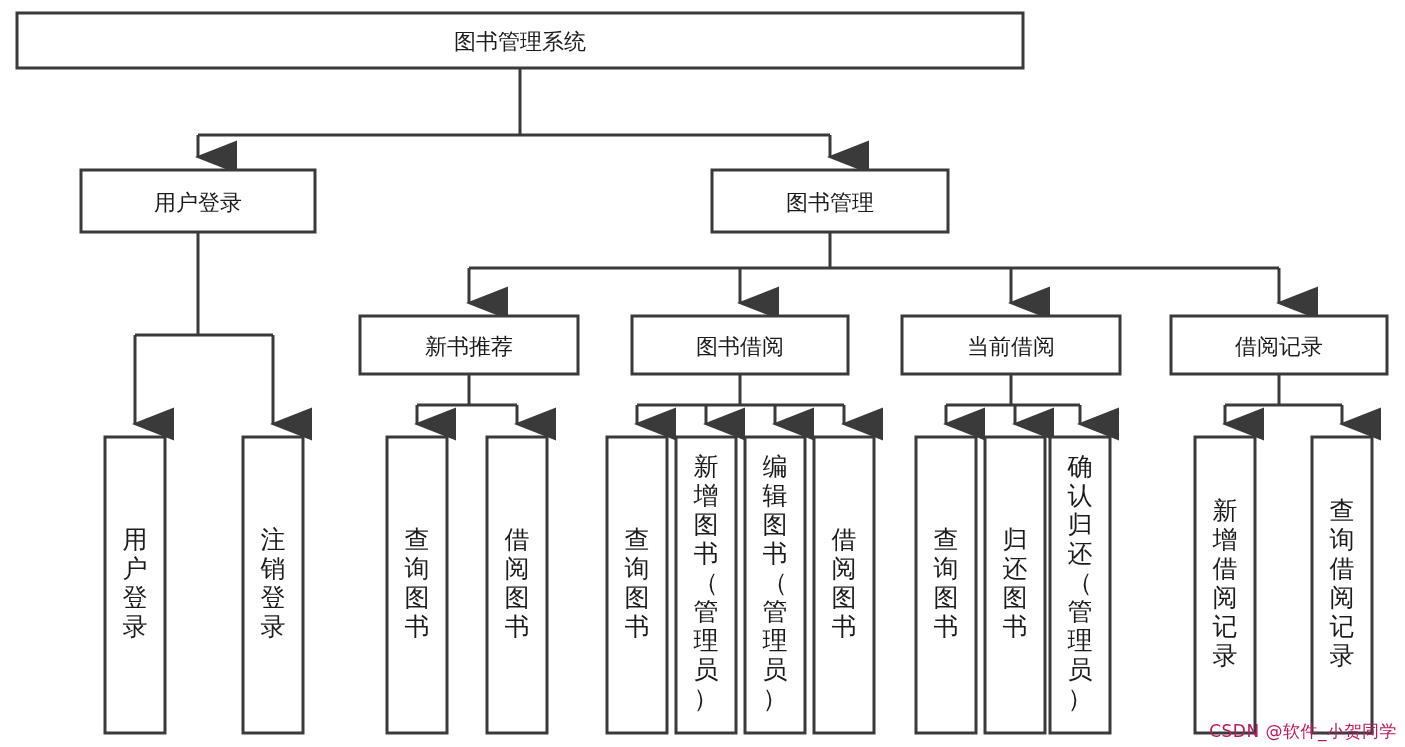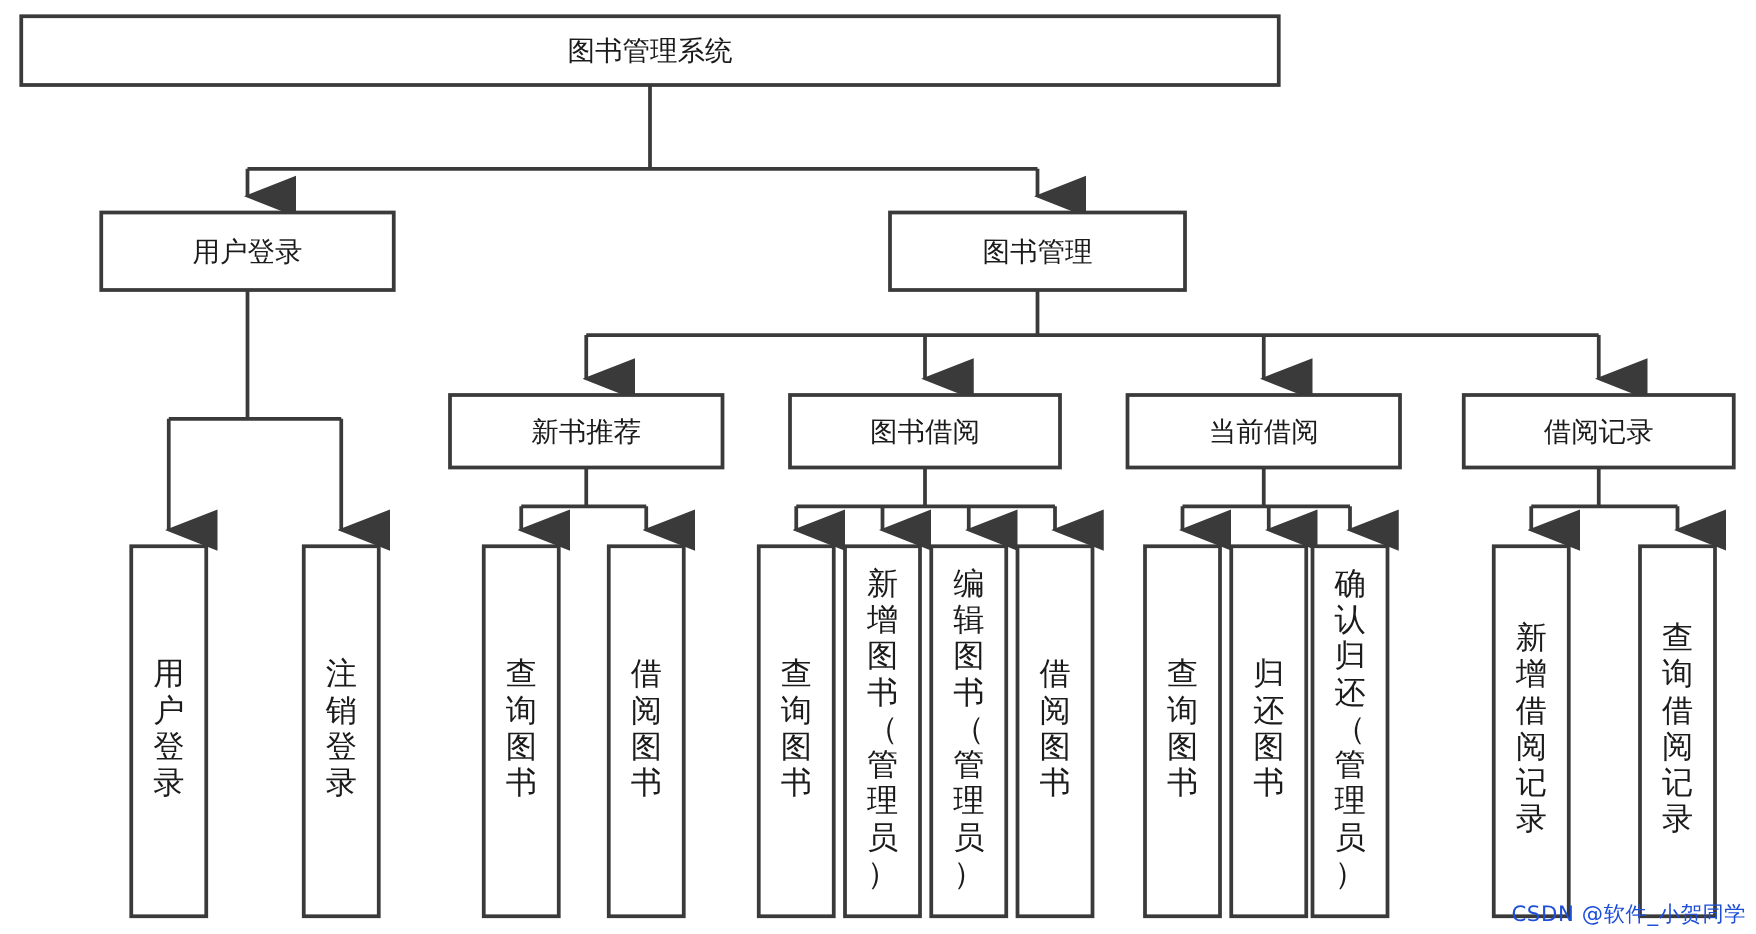--- a/index.html
+++ b/index.html
@@ -5,21 +5,21 @@
   html,body{margin:0;padding:0;background:#ffffff;}
   body{width:1405px;height:747px;font-family:"DejaVu Sans","Liberation Sans",sans-serif;overflow:hidden;}
   #stage{position:relative;width:1405px;height:747px;background:#fff;}
   svg.diagram{position:absolute;left:0;top:0;width:1405px;height:747px;}
   .node-rect{fill:#ffffff;stroke:#3a3a3a;stroke-width:3;}
   .link{stroke:#3a3a3a;stroke-width:3;fill:none;}
   .arrowhead{fill:#3a3a3a;stroke:none;}
   .node-label{font-family:"DejaVu Sans","Liberation Sans",sans-serif;fill:#1b1b1b;font-size:22px;text-anchor:middle;dominant-baseline:central;}
   .node-label-vert{font-family:"DejaVu Sans","Liberation Sans",sans-serif;fill:#1b1b1b;font-size:25px;text-anchor:middle;}
   .watermark{position:absolute;right:8px;bottom:4px;font-family:"DejaVu Sans","Liberation Sans",sans-serif;
-             font-size:17px;color:#1d4ed8;letter-spacing:.5px;white-space:nowrap;}
+             font-size:17px;color:#be185d;letter-spacing:.5px;white-space:nowrap;}
 </style>
 </head>
 <body>
 
 <div id="stage">
   <svg class="diagram" id="svg-root" viewBox="0 0 1405 747">
     <defs>
       <marker id="arrow" viewBox="0 0 12 14" refX="6" refY="13" markerWidth="12" markerHeight="14" orient="auto">
         <path class="arrowhead" d="M0.5,0 L11.5,0 L6,14 Z"></path>
       </marker>

